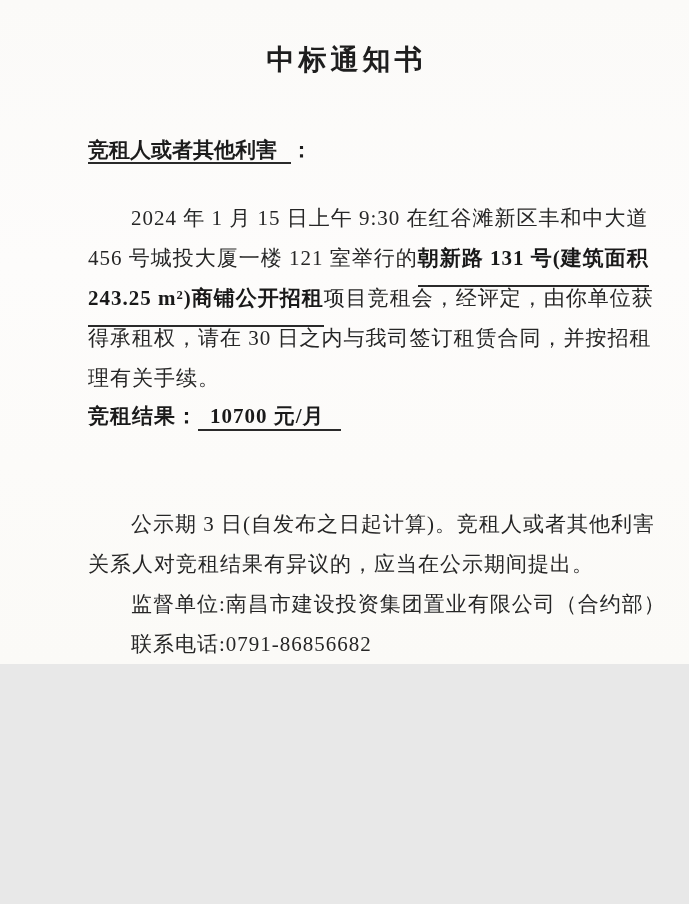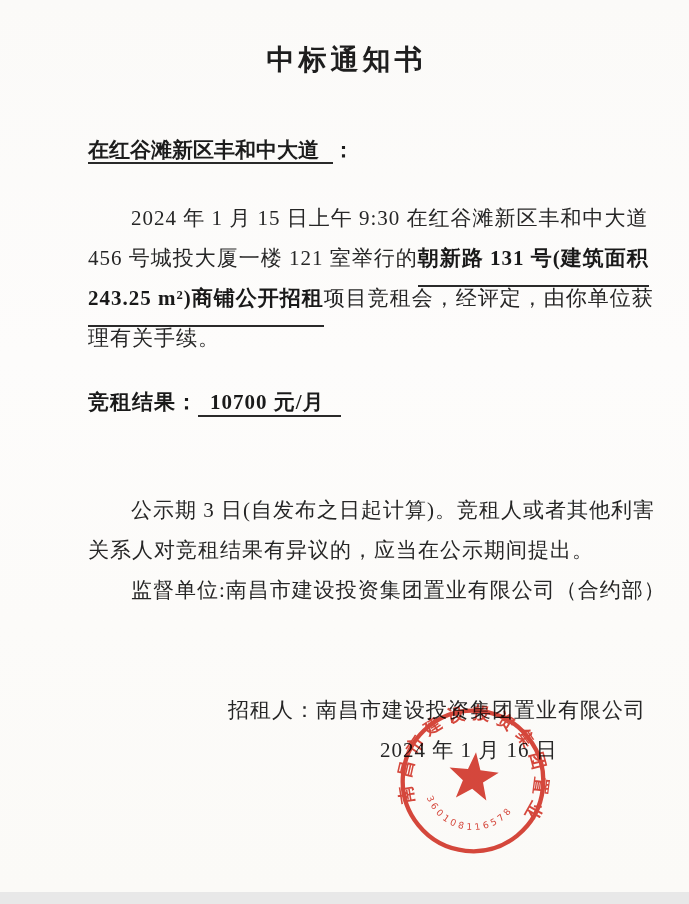--- a/index.html
+++ b/index.html
@@ -1,20 +1,20 @@
 <!DOCTYPE html>
 <html><head>
 <meta charset="utf-8">
 <style>
   html, body { margin: 0; padding: 0; }
   body { background: #e8e8e8; }
   .page {
     position: relative;
     width: 689px;
-    height: 892px;
+    height: 664px;
     margin: 0 auto;
     background: #fcfbf9;
     background-image: linear-gradient(180deg, #fbfaf8 0%, #fdfcfb 40%, #fbfaf7 100%);
     overflow: hidden;
     font-family: "Liberation Serif", "DejaVu Serif", serif;
     color: #262626;
     box-sizing: border-box;
     padding: 38px 84px 0 88px;
   }
   .doc-title {
@@ -44,21 +44,20 @@
   }
   .line { white-space: nowrap; }
   .indent { text-indent: 43px; }
   .emph {
     font-weight: bold;
     color: #191919;
     border-bottom: 2px solid #2a2a2a;
     padding-bottom: 15px;
   }
   .result-line {
-    margin-top: 26px;
     font-size: 21px;
     font-weight: bold;
     color: #1a1a1a;
     line-height: 36px;
     letter-spacing: 1px;
   }
   .result-line .uvalue {
     border-bottom: 2px solid #2a2a2a;
     padding: 0 16px 1px 12px;
   }
@@ -100,38 +99,40 @@
   }
 </style>
 </head>
 <body>
 
 <div class="page">
 
   <div class="doc-title">中标通知书</div>
 
   <div class="addressee">
-    <span class="uname">在红谷滩新区丰和中大道</span><span>：</span>
+    <span class="uname">竞租人或者其他利害</span><span>：</span>
   </div>
 
   <div class="body-par">
     <div class="line indent">2024 年 1 月 15 日上午 9:30 在红谷滩新区丰和中大道</div>
     <div class="line"><span>456 号城投大厦一楼 121 室举行的</span><span class="emph">朝新路 131 号(建筑面积</span></div>
     <div class="line"><span class="emph">243.25 m²)商铺公开招租</span><span>项目竞租会，经评定，由你单位获</span></div>
+    <div class="line">得承租权，请在 30 日之内与我司签订租赁合同，并按招租</div>
     <div class="line">理有关手续。</div>
   </div>
 
   <div class="result-line">
     <span>竞租结果：</span><span class="uvalue">10700 元/月</span>
   </div>
 
   <div class="notice-par">
     <div class="line indent">公示期 3 日(自发布之日起计算)。竞租人或者其他利害</div>
     <div class="line">关系人对竞租结果有异议的，应当在公示期间提出。</div>
     <div class="line indent">监督单位:南昌市建设投资集团置业有限公司（合约部）</div>
+    <div class="line indent">联系电话:0791-86856682</div>
   </div>
 
   <div class="footer-block">
     <div class="line">招租人：南昌市建设投资集团置业有限公司</div>
     <div class="line date-line">2024 年 1 月 16 日</div>
   </div>
 
   <svg class="stamp" viewBox="0 0 160 160" xmlns="http://www.w3.org/2000/svg">
     <defs>
       <path id="sealTop" d="M 22,108 A 64.5,64.5 0 1 1 138,108" fill="none"></path>

